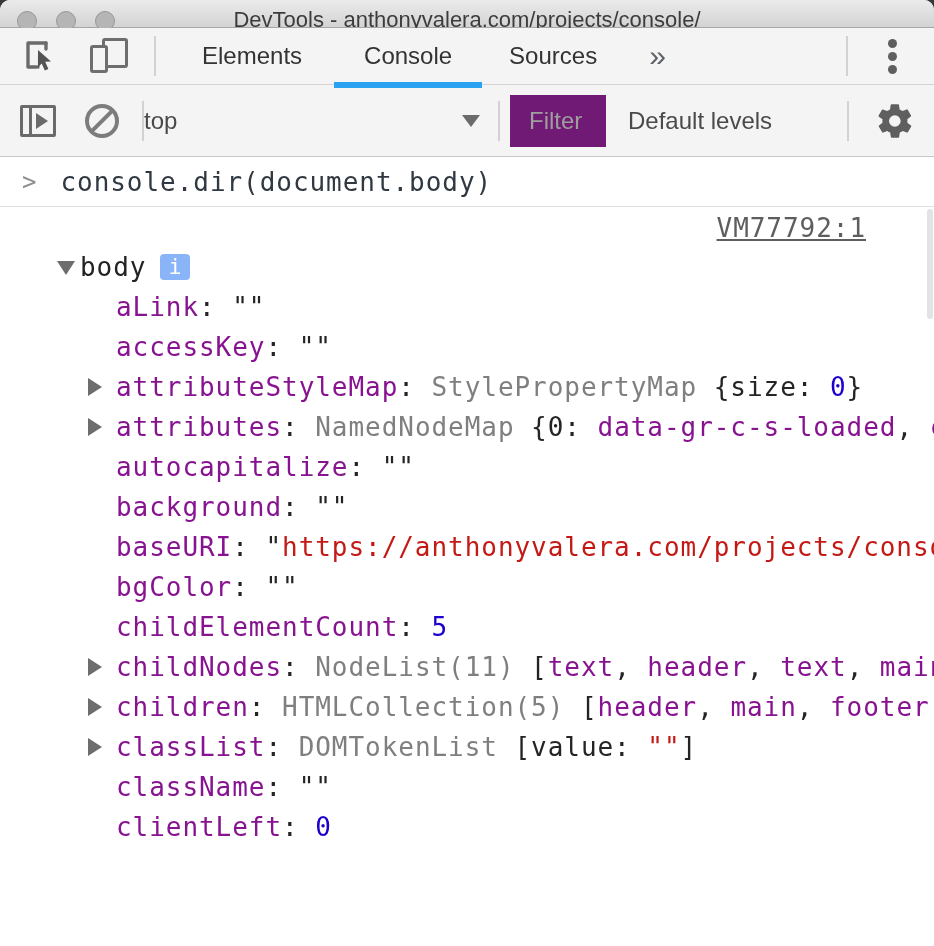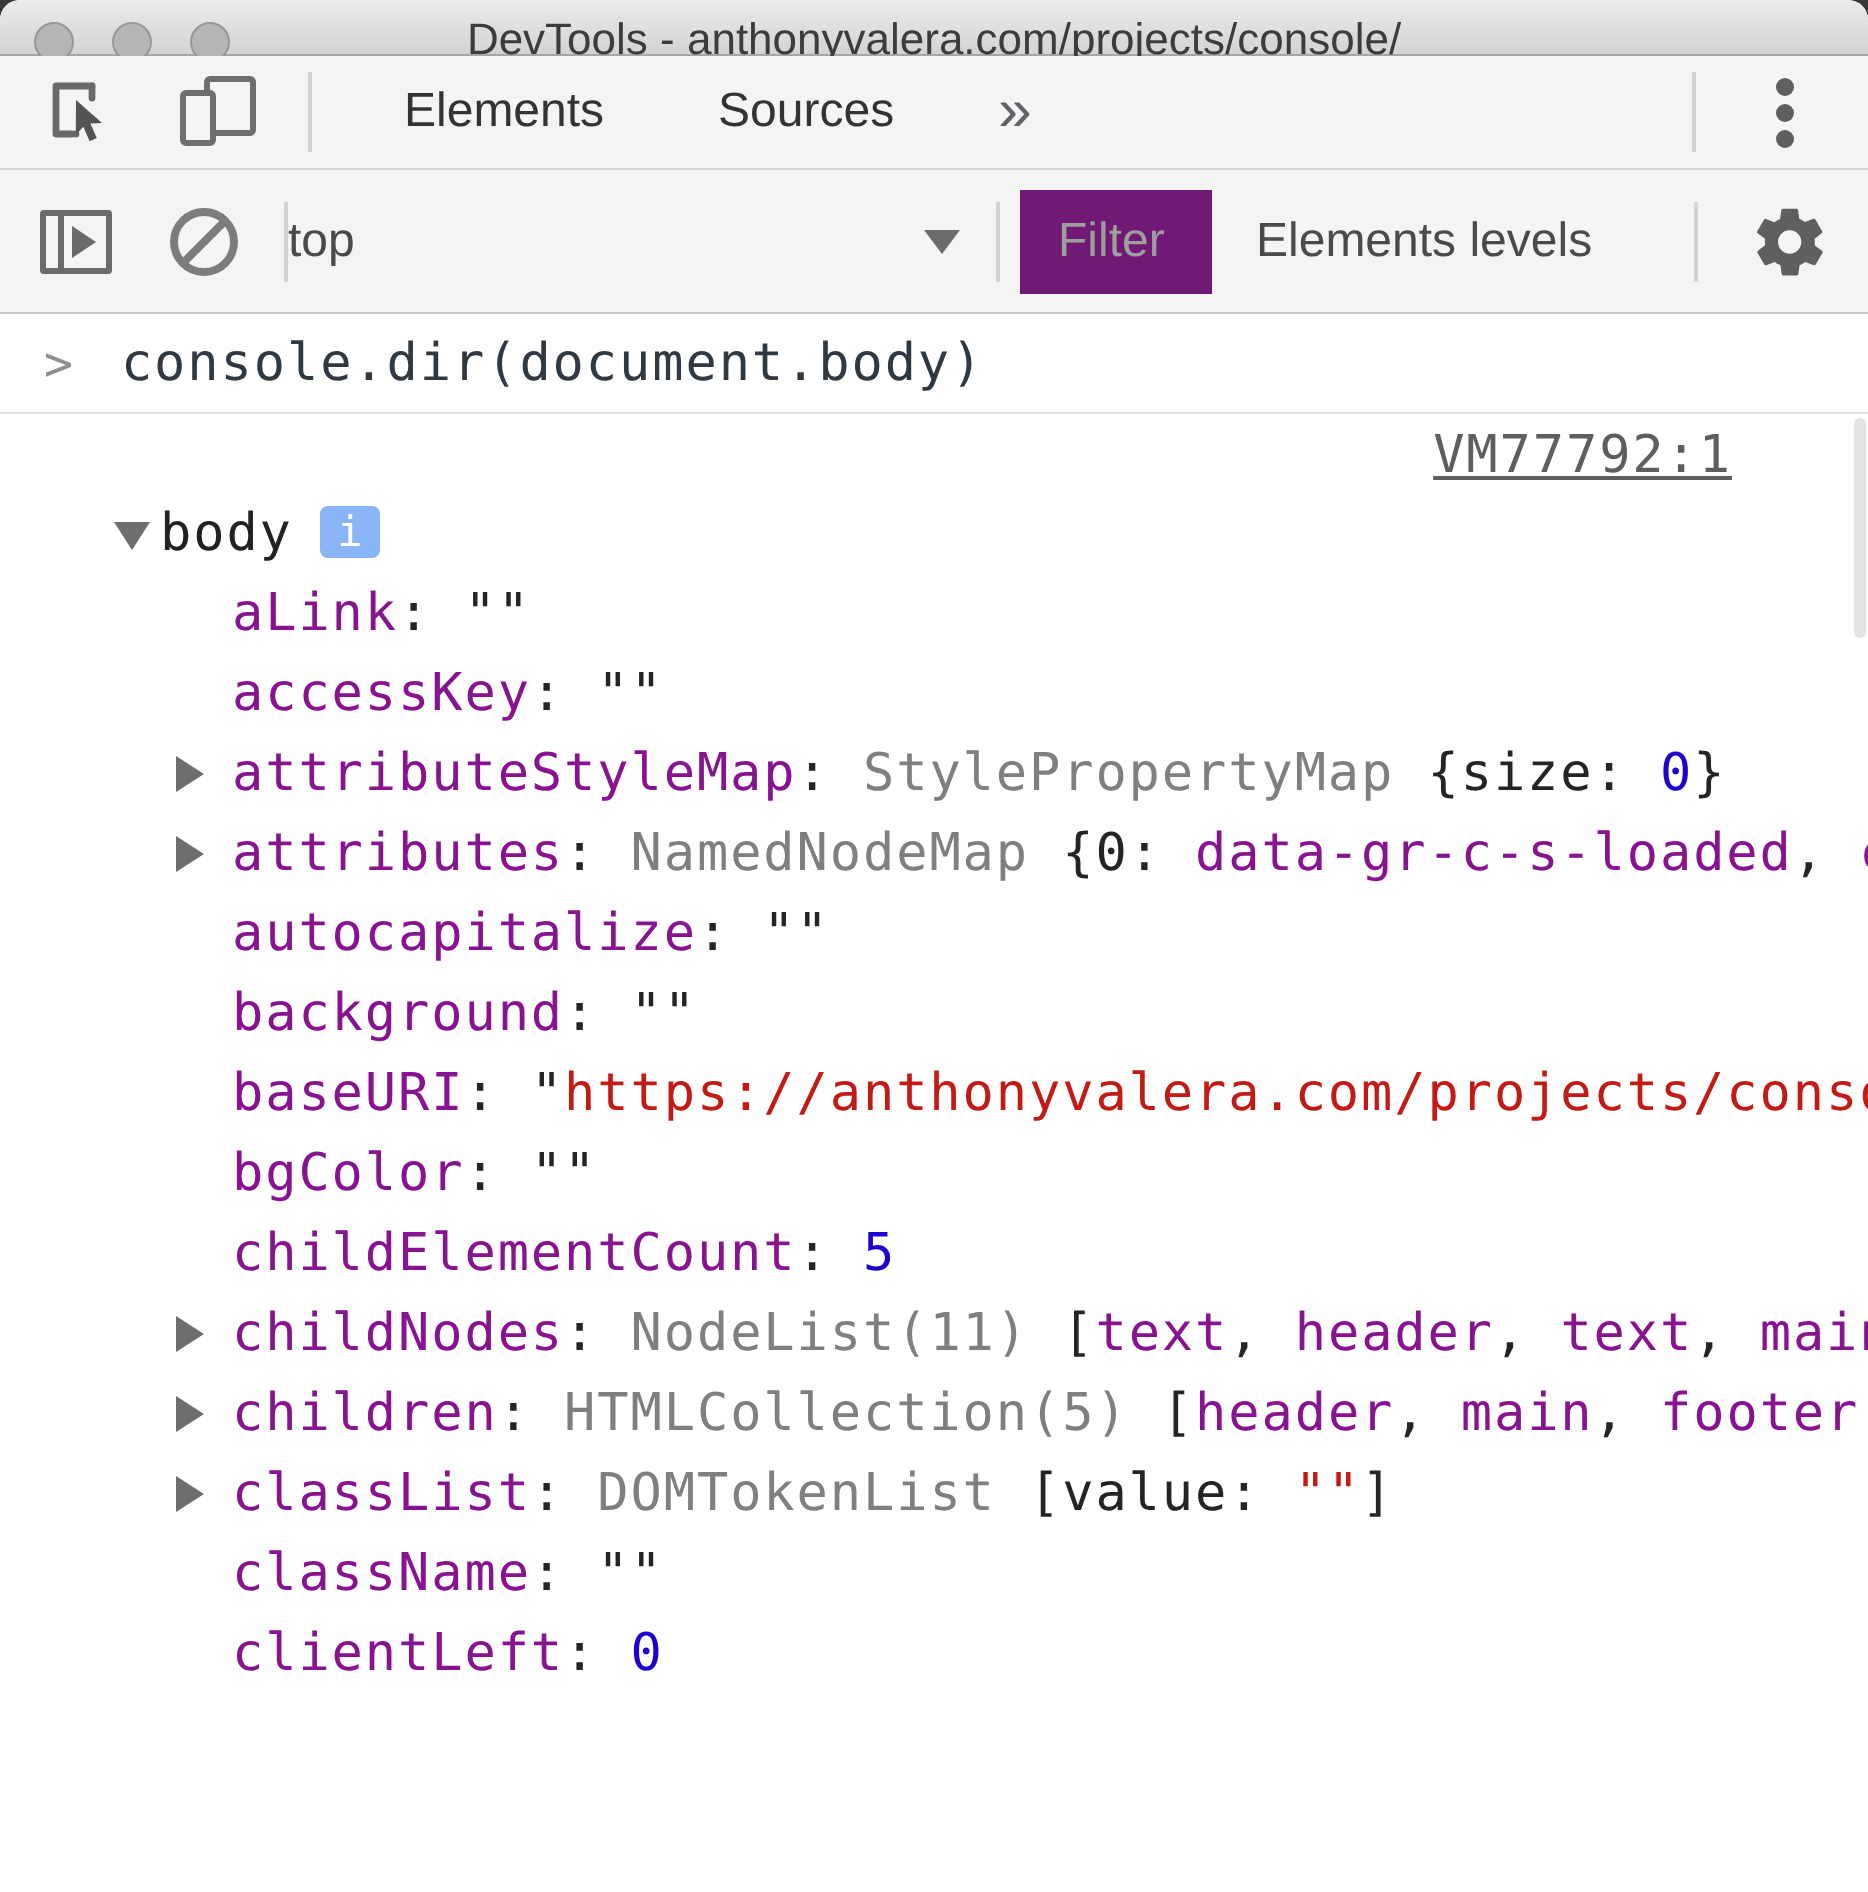--- a/index.html
+++ b/index.html
@@ -121,20 +121,21 @@
         <path d="M22 4 v6 M14 28 h0" stroke="#6a6a6a" stroke-width="3.4" fill="none" stroke-linecap="round"></path>
         <path d="M14 11 L27 22.5 L21.2 22.8 L24.4 30 L20.8 31.6 L17.7 24.4 L13.9 28.4 Z" fill="#545454"></path>
       </svg>
     </div>
     <div class="icon-device">
       <span class="dev-tablet"></span>
       <span class="dev-phone"></span>
     </div>
     <div class="vdiv"></div>
     <div class="tab tab-elements">Elements</div>
+    <div class="tab tab-console active">Console</div>
     <div class="tab tab-sources">Sources</div>
     <div class="more-tabs">»</div>
     <div class="tab-spacer"></div>
     <div class="vdiv"></div>
     <div class="kebab">
       <i></i>
         <i></i>
         <i></i>
     </div>
   </div>
@@ -142,21 +143,21 @@
   <div class="ctoolbar">
     <div class="icon-sidebar"></div>
     <div class="icon-ban"></div>
     <div class="vdiv" style="margin-left:0"></div>
     <div class="context-select">
       <span class="context-label">top</span>
       <span class="dd-arrow"></span>
     </div>
     <div class="vdiv"></div>
     <div class="filter-box">Filter</div>
-    <div class="levels">Elements levels</div>
+    <div class="levels">Default levels</div>
     <div class="tab-spacer"></div>
     <div class="vdiv"></div>
     <div class="gear">
       <svg width="40" height="40" viewBox="0 0 24 24">
         <path fill="#5f5f5f" d="M19.4 13c.04-.32.06-.66.06-1s-.02-.68-.06-1l2.1-1.65c.2-.15.25-.42.12-.64l-2-3.46c-.12-.22-.39-.3-.61-.22l-2.5 1a7.3 7.3 0 0 0-1.73-1l-.38-2.65A.5.5 0 0 0 13.9 2h-4a.5.5 0 0 0-.5.42l-.38 2.65c-.63.26-1.2.6-1.73 1l-2.5-1c-.22-.08-.49 0-.61.22l-2 3.46c-.13.22-.07.49.12.64L4.5 11c-.04.32-.06.66-.06 1s.02.68.06 1l-2.1 1.65c-.2.15-.25.42-.12.64l2 3.46c.12.22.39.3.61.22l2.5-1c.53.4 1.1.74 1.73 1l.38 2.65c.04.24.25.42.5.42h4c.25 0 .46-.18.5-.42l.38-2.65c.63-.26 1.2-.6 1.73-1l2.5 1c.22.08.49 0 .61-.22l2-3.46a.5.5 0 0 0-.12-.64L19.4 13zM11.9 15.5a3.5 3.5 0 1 1 0-7 3.5 3.5 0 0 1 0 7z"></path>
       </svg>
     </div>
   </div>
 
   <div class="prompt">

